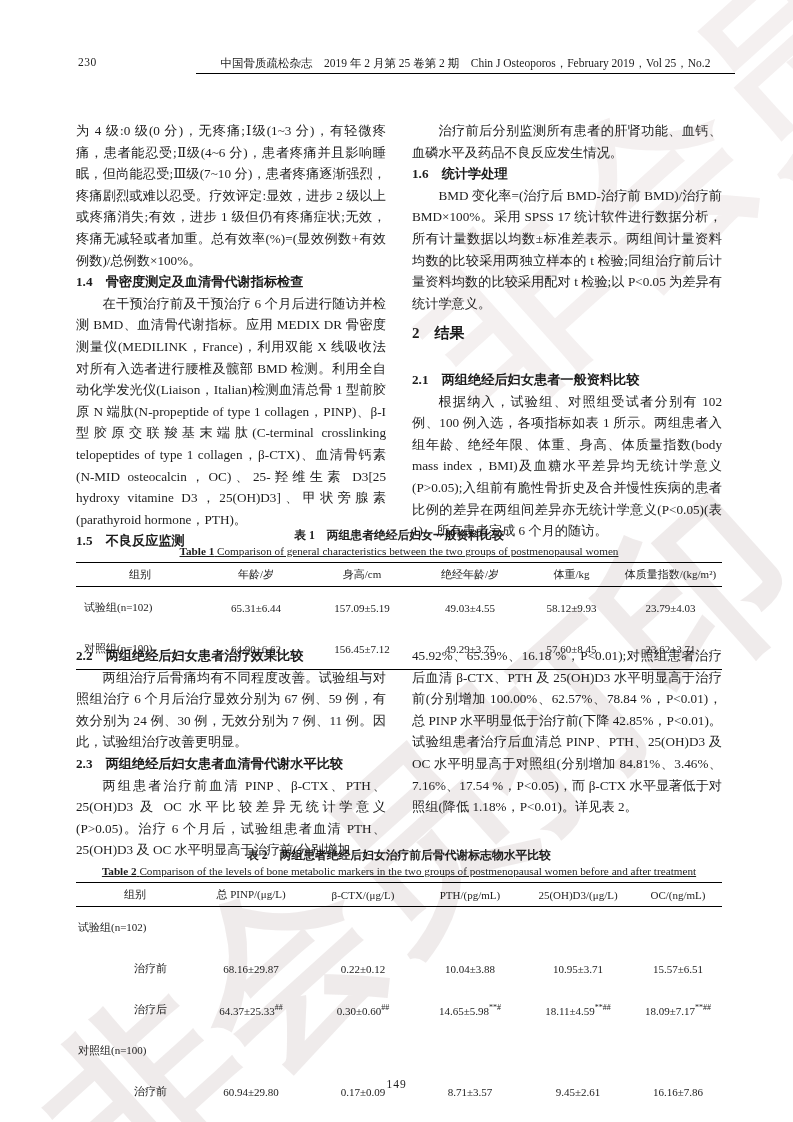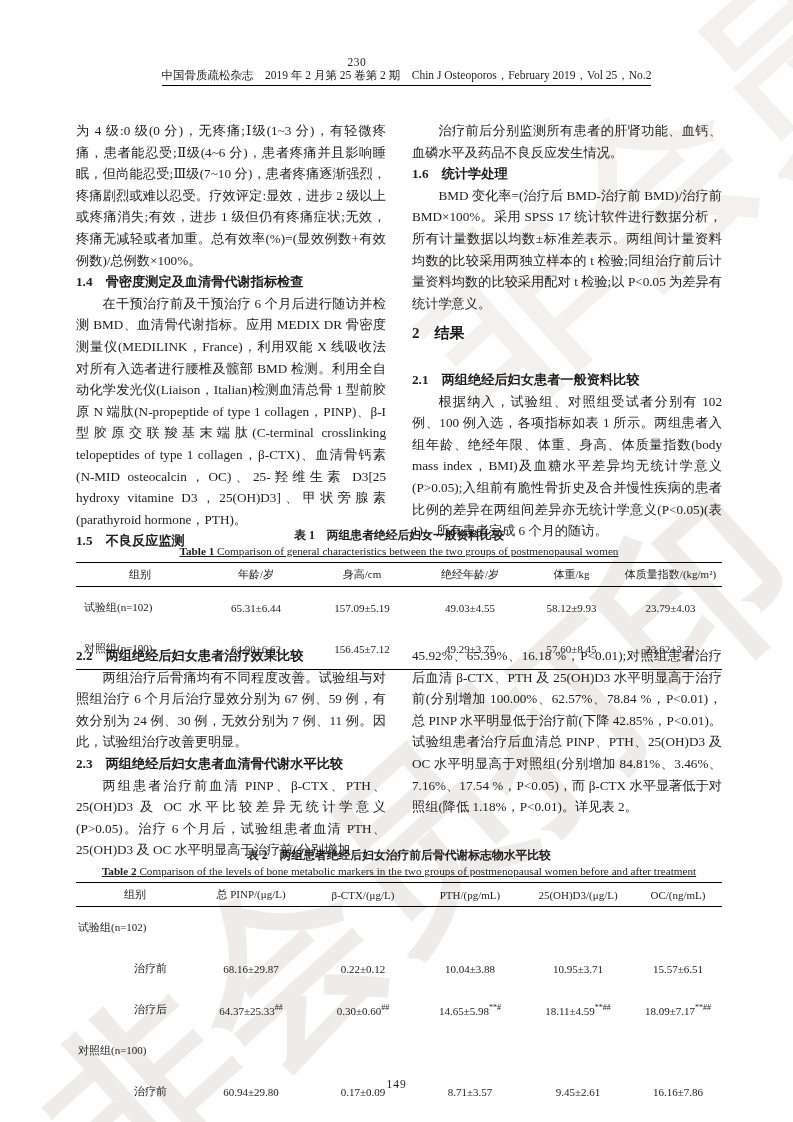--- a/index.html
+++ b/index.html
@@ -22,23 +22,22 @@
     pointer-events:none;
     z-index:0;
     user-select:none;
   }
   #wm1{font-size:185px;left:-40px;top:720px;}
   #wm2{font-size:185px;left:330px;top:-60px;color:rgba(198,182,182,0.20);}
   .layer{position:relative;z-index:1;}
   
   .hdr{
     position:absolute;top:56px;left:78px;right:58px;
-    display:flex;align-items:center;
+    display:flex;align-items:flex-start;
     font-size:11.5px;
-    flex-direction:column;
   }
   .hdr .pno{width:118px;letter-spacing:0.5px;}
   .hdr .jline{
     flex:1;text-align:center;
     border-bottom:1px solid #000;
     padding-bottom:2px;
     white-space:nowrap;
   }
   
   .cols{position:absolute;left:76px;width:646px;display:flex;gap:26px;}

